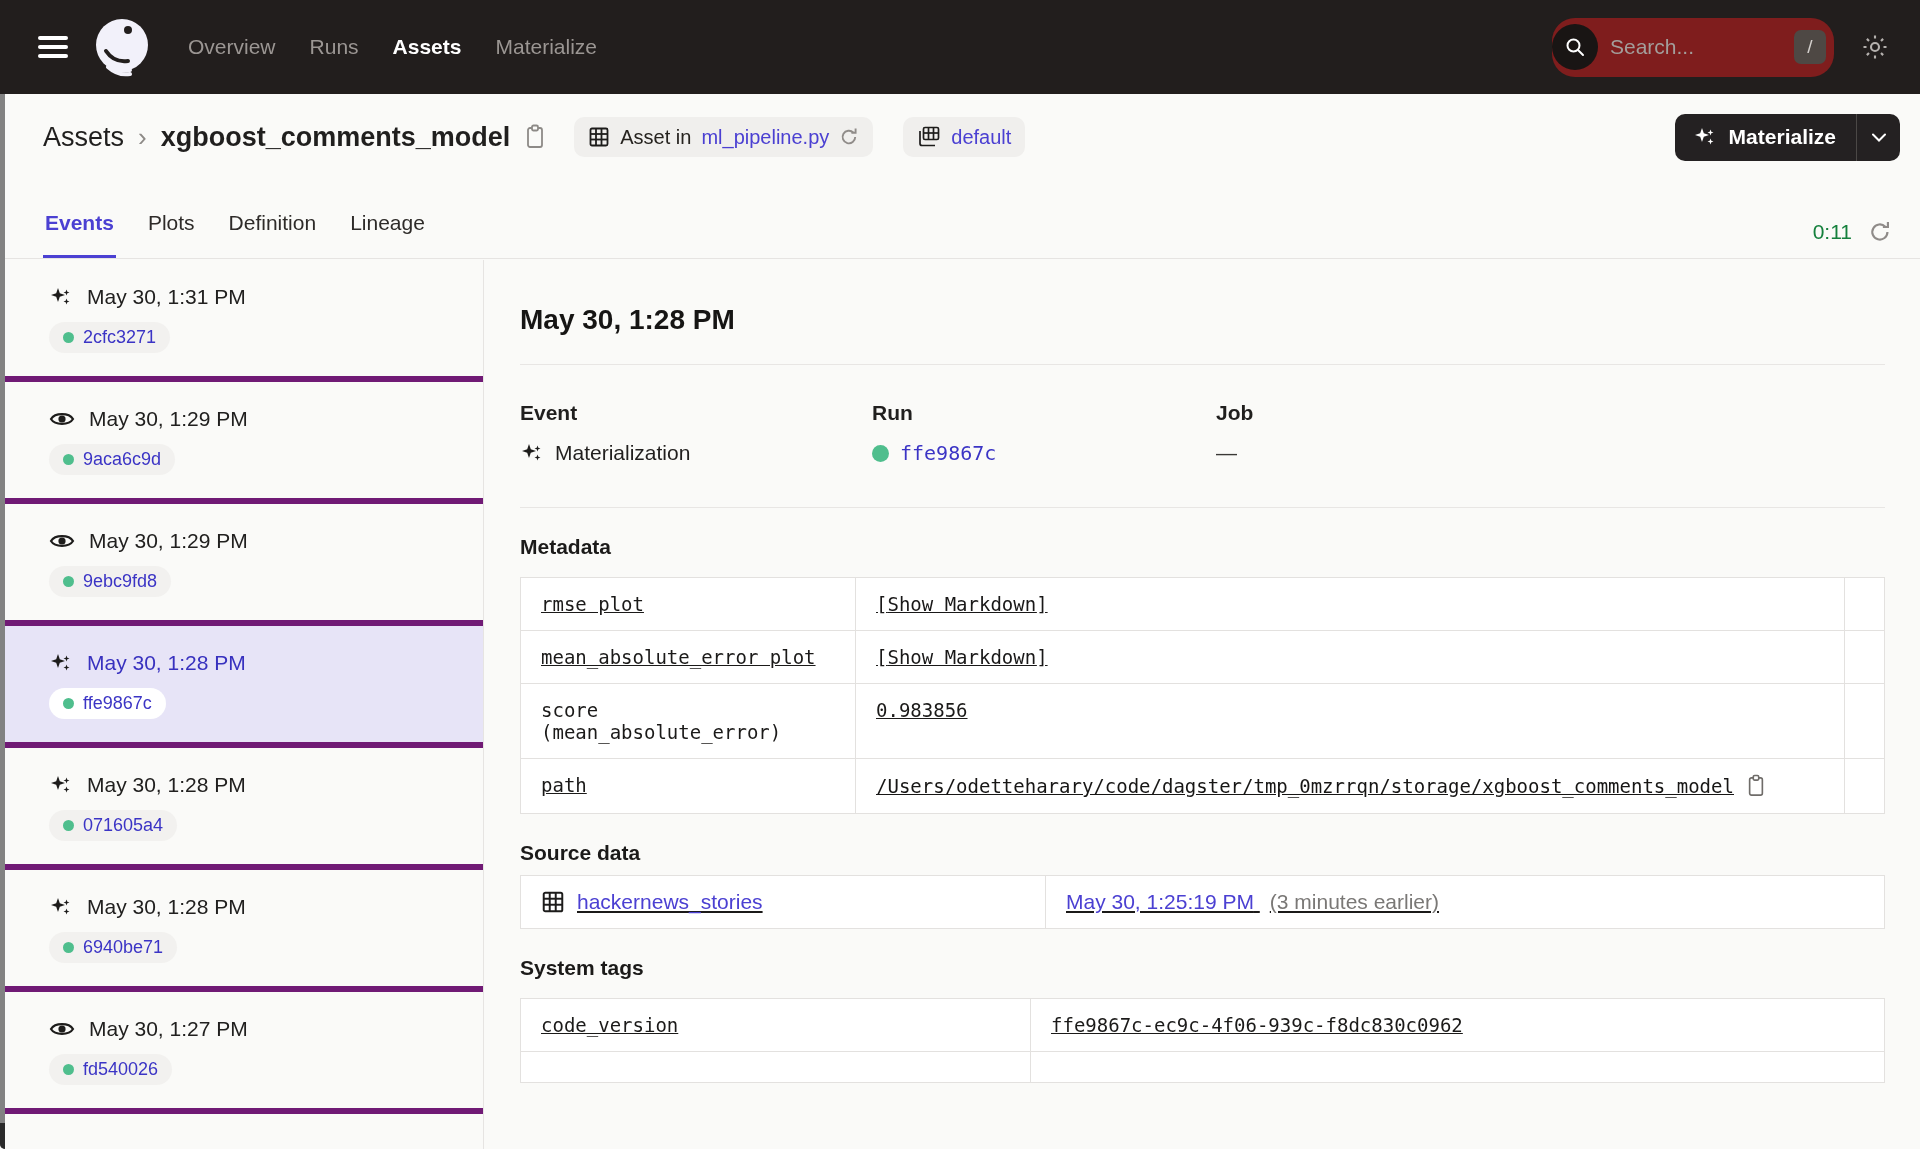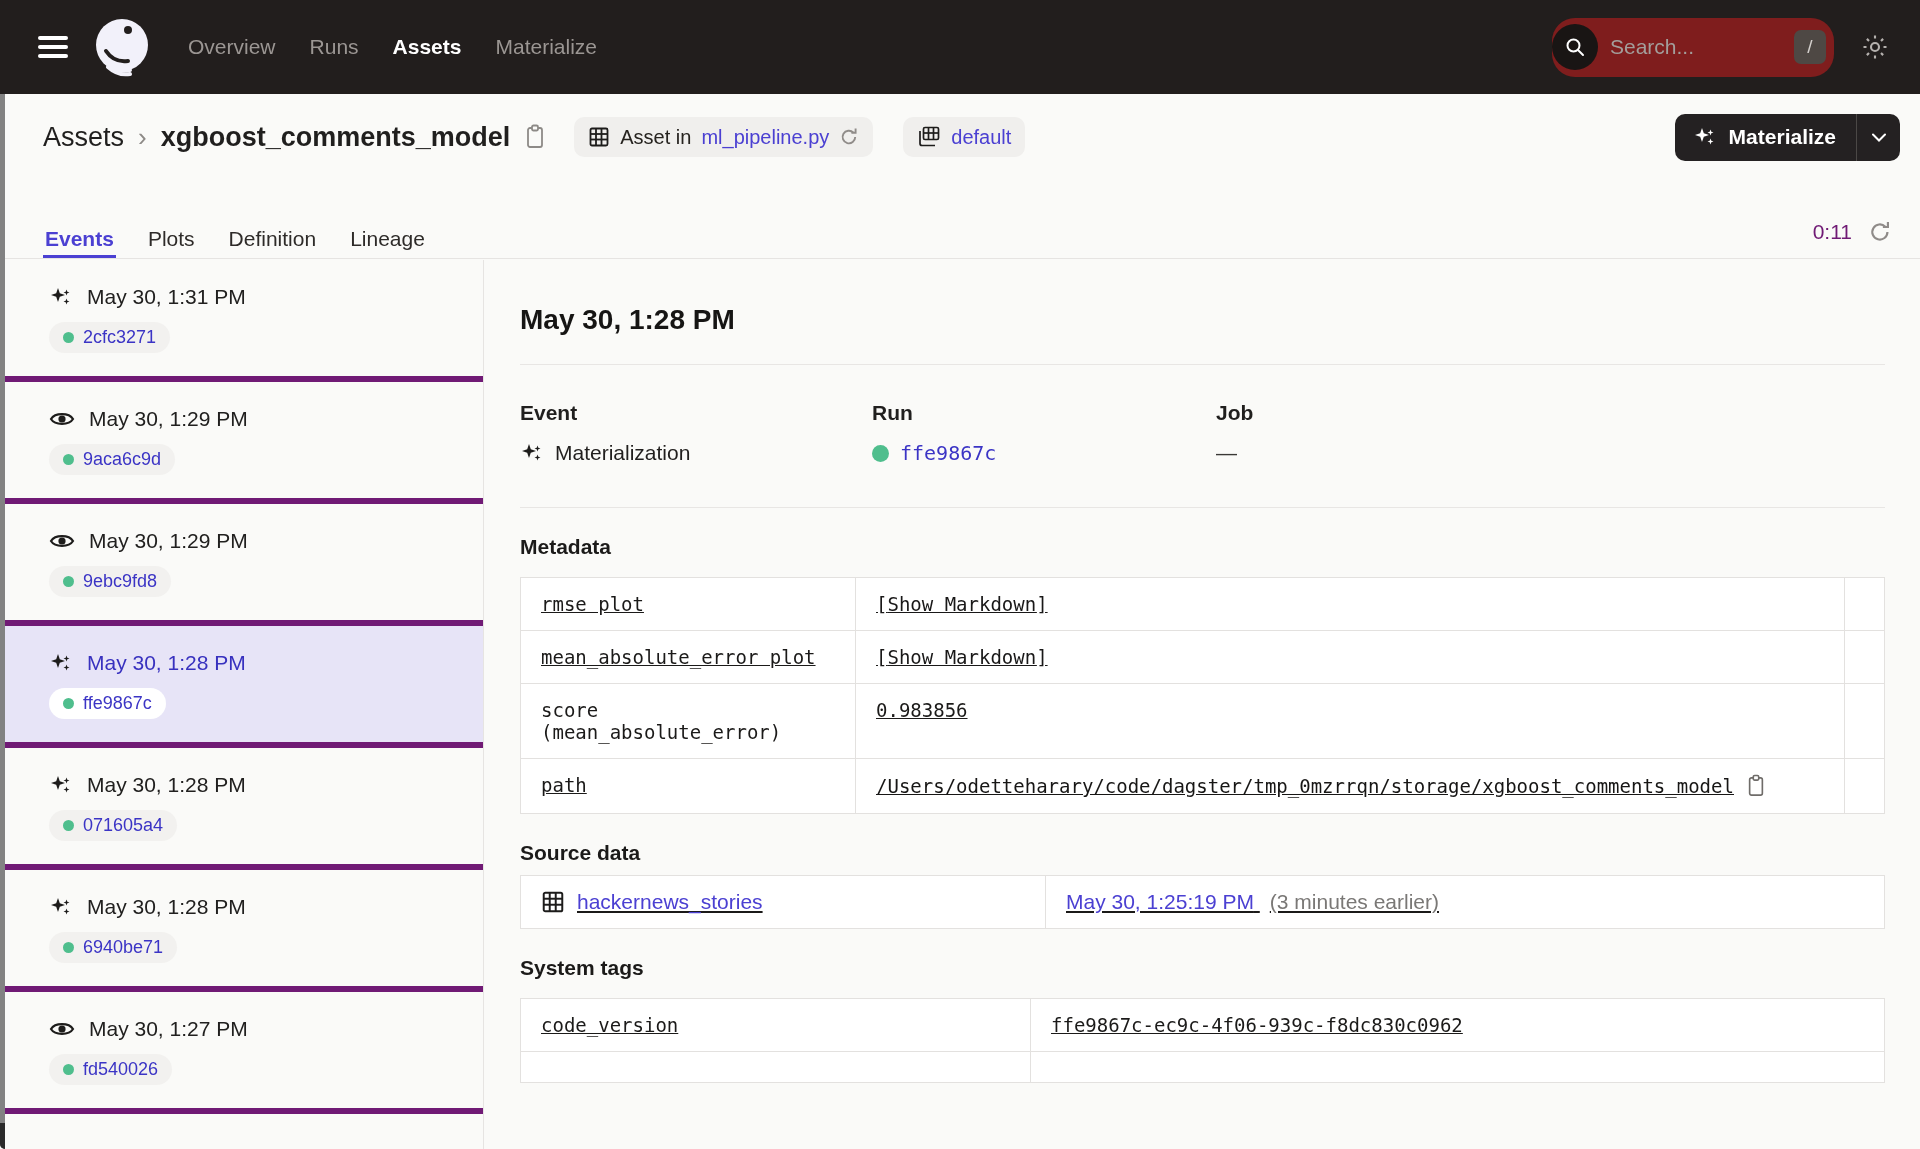--- a/index.html
+++ b/index.html
@@ -64,25 +64,25 @@
   .materialize-main { display:flex; align-items:center; gap:12px; padding:0 20px 0 18px; font-size:21px; font-weight:600; }
   .materialize-caret { width:44px; display:flex; align-items:center; justify-content:center; border-left:1px solid #4B4846; }
 
   
   .tabs-row {
     position:absolute; top:180px; left:5px; right:0; height:79px;
     display:flex; align-items:flex-end; padding-left:38px;
     border-bottom:1px solid #E6E4E2;
   }
   .tab {
-    font-size:21px; color:#2E2B29; padding:0 2px 4px; margin-right:30px;
+    font-size:21px; color:#2E2B29; padding:0 2px 20px; margin-right:30px;
     cursor:pointer; border-bottom:3px solid transparent;margin-top:44px;
   }
   .tab.active { color:#4B40D2; font-weight:600; border-bottom-color:#4B40D2; }
-  .tabs-right { margin-left:auto; margin-right:28px; padding-bottom:14px; display:flex; align-items:flex-end; gap:16px; color:#701a75; font-size:21px; }
+  .tabs-right { margin-left:auto; margin-right:28px; padding-bottom:14px; display:flex; align-items:flex-end; gap:16px; color:#15803d; font-size:21px; }
   .tabs-right .refresh-btn { cursor:pointer; color:#8F8B89; }
 
   
   .left-strip {
     position:absolute; top:94px; left:0; width:5px; bottom:0;
     background:#828282; border-bottom-left-radius:10px;
   }
   .left-strip::after {
     content:""; position:absolute; bottom:0; left:0; width:5px; height:26px;
     background:#2A2A2A; border-bottom-left-radius:10px;

